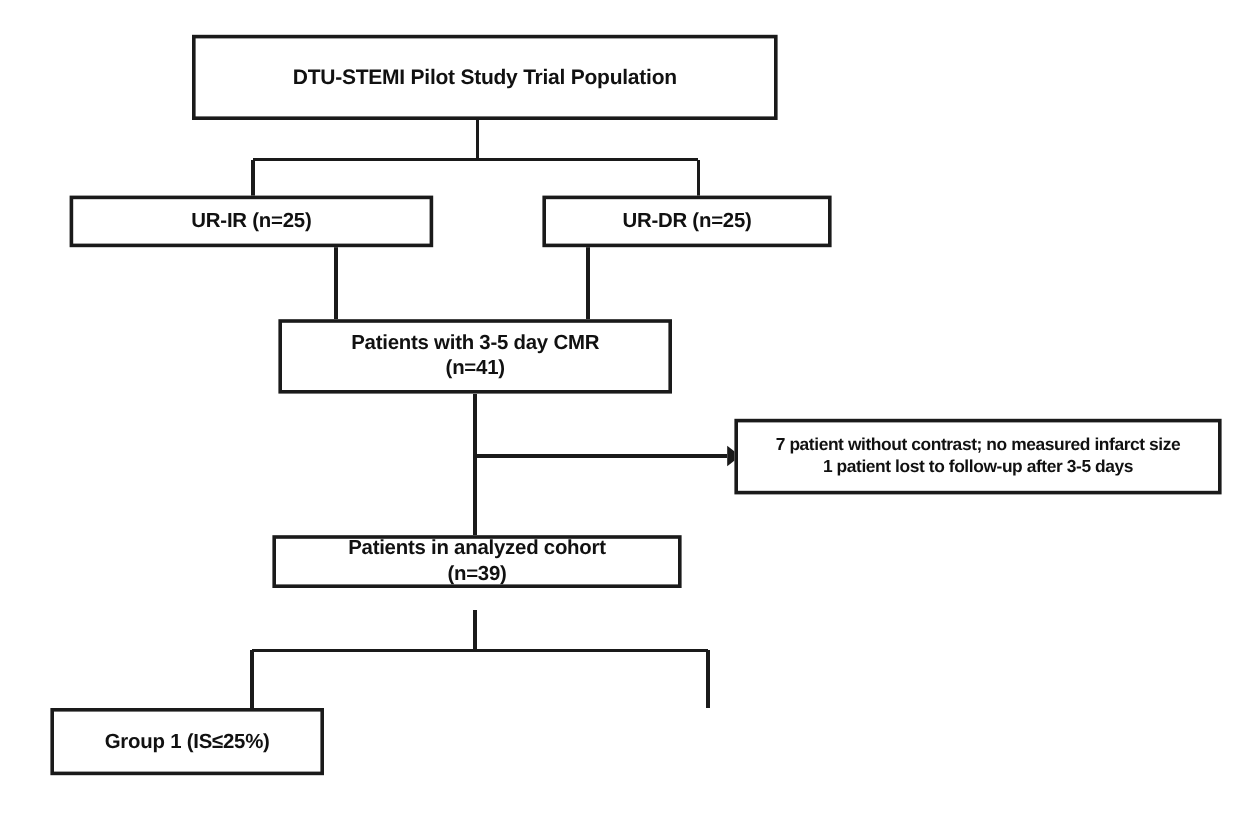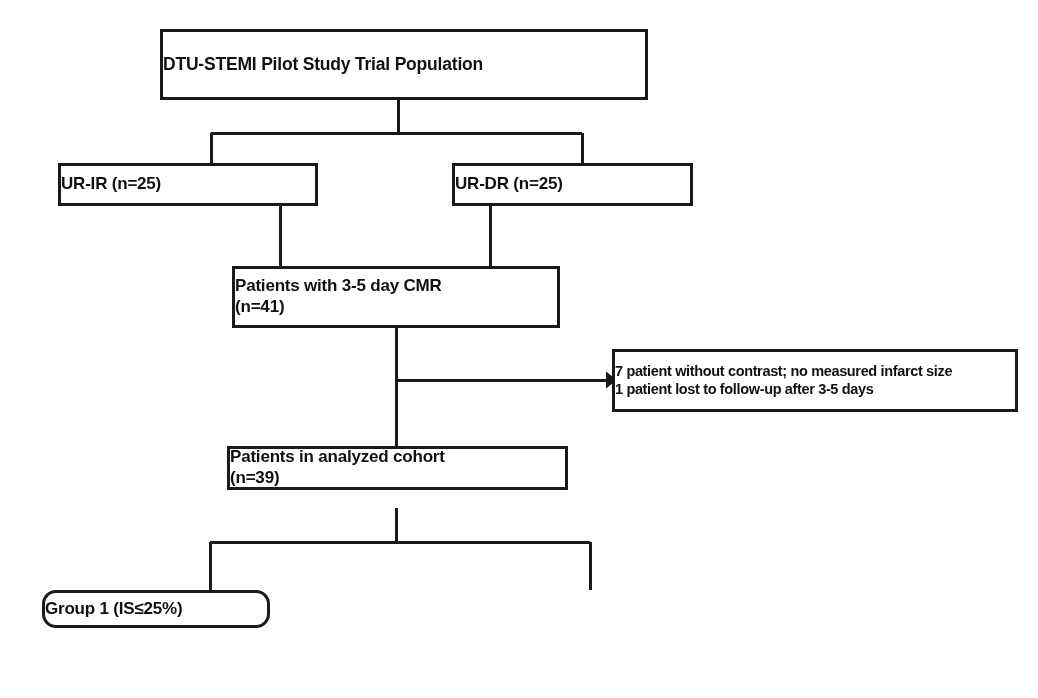--- a/index.html
+++ b/index.html
@@ -28,41 +28,41 @@
     height: 698px;
     display: block;
   }
   .flow-box {
     position: absolute;
     box-sizing: border-box;
     background: #ffffff;
     border: 3px solid #1a1a1a;
     display: flex;
     flex-direction: column;
-    align-items: flex-start;
+    align-items: center;
     justify-content: center;
     text-align: center;
     color: #111111;
     font-family: "Liberation Sans", sans-serif;
     font-weight: bold;
     line-height: 1.22;
     letter-spacing: -0.2px;
   }
   .flow-box .line {
     display: block;
     white-space: nowrap;
   }
   
   #box-population { left: 160px; top: 29px;  width: 488px; height: 71px; font-size: 17.5px; }
-  #box-ur-ir      { left: 58px;  top: 163px; width: 260px; height: 43px; font-size: 17px; }
+  #box-ur-ir      { left: 58px;  top: 163px; width: 303px; height: 43px; font-size: 17px; }
   #box-ur-dr      { left: 452px; top: 163px; width: 241px; height: 43px; font-size: 17px; }
   #box-cmr        { left: 232px; top: 266px; width: 328px; height: 62px; font-size: 17px; }
   #box-excluded   { left: 612px; top: 349px; width: 406px; height: 63px; font-size: 14.5px; font-weight: bold; letter-spacing: -0.35px; }
   #box-cohort     { left: 227px; top: 446px; width: 341px; height: 44px; font-size: 17px; }
-  #box-group1     { left: 42px;  top: 590px; width: 228px; height: 38px; font-size: 17px; border-radius: 14px; }
+  #box-group1     { left: 42px;  top: 590px; width: 228px; height: 56px; font-size: 17px; }
   #box-group2     { left: 524px; top: 590px; width: 256px; height: 44px; font-size: 17px; }
 </style>
 </head>
 <body>
 
 <div id="flowchart-root">
 
   <svg class="flow-canvas" viewBox="0 0 1038 698" aria-hidden="true">
     <g stroke="#1a1a1a" stroke-width="3" fill="none" shape-rendering="crispEdges">
 

